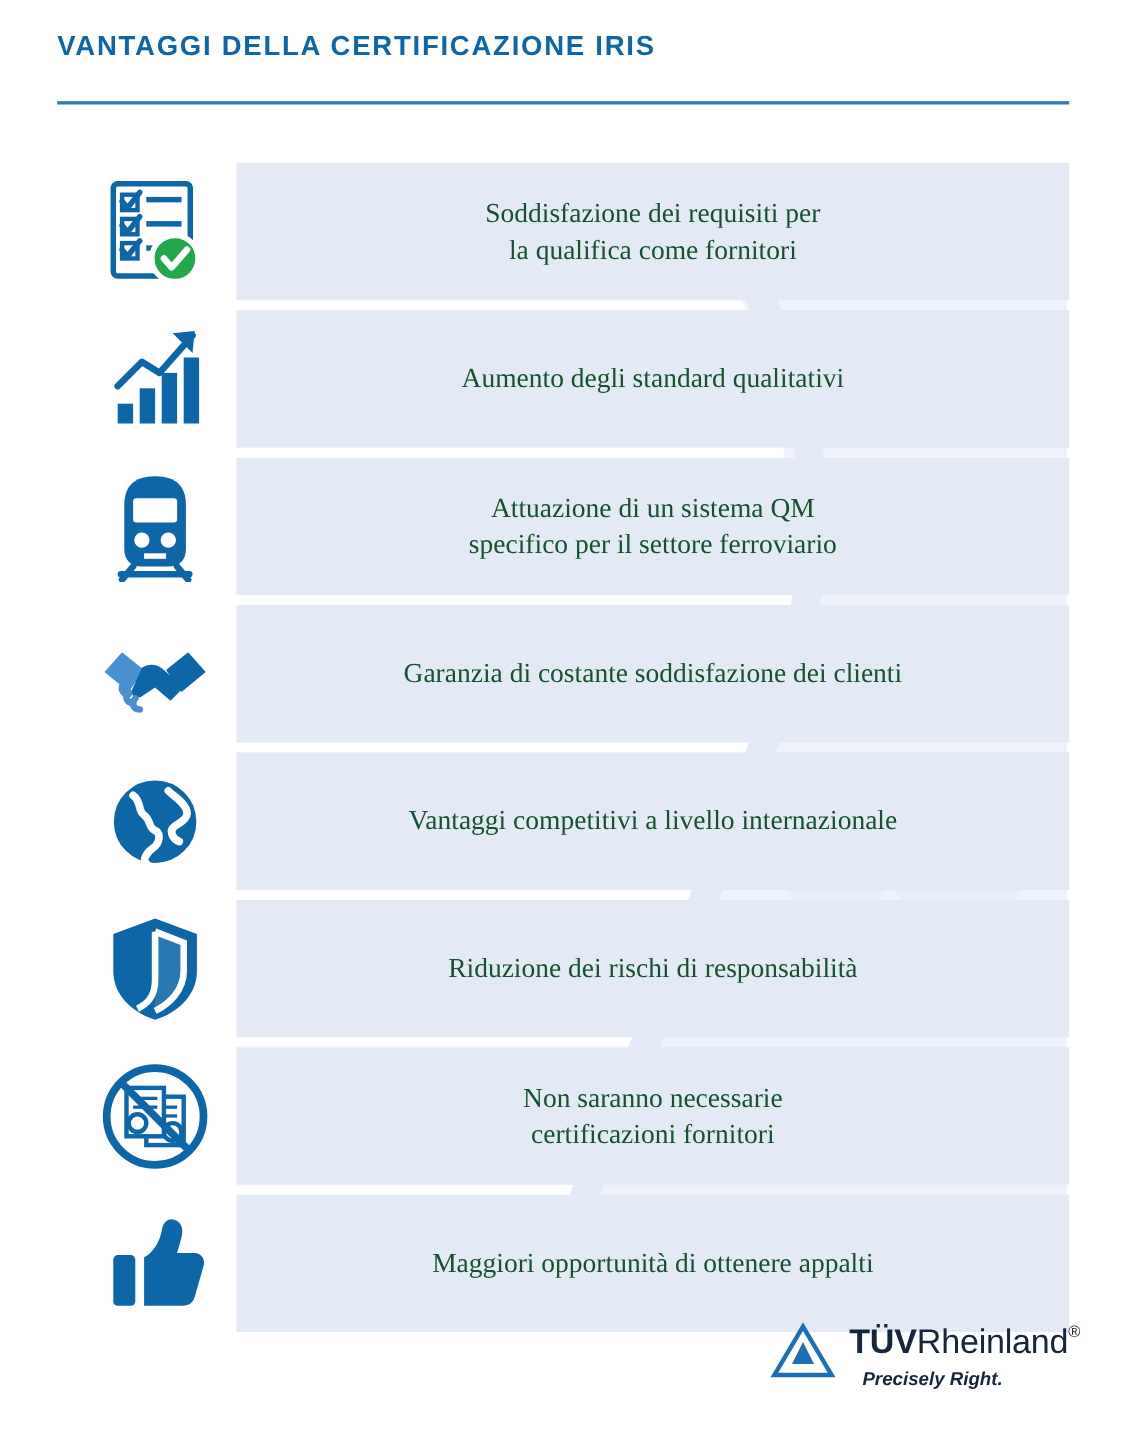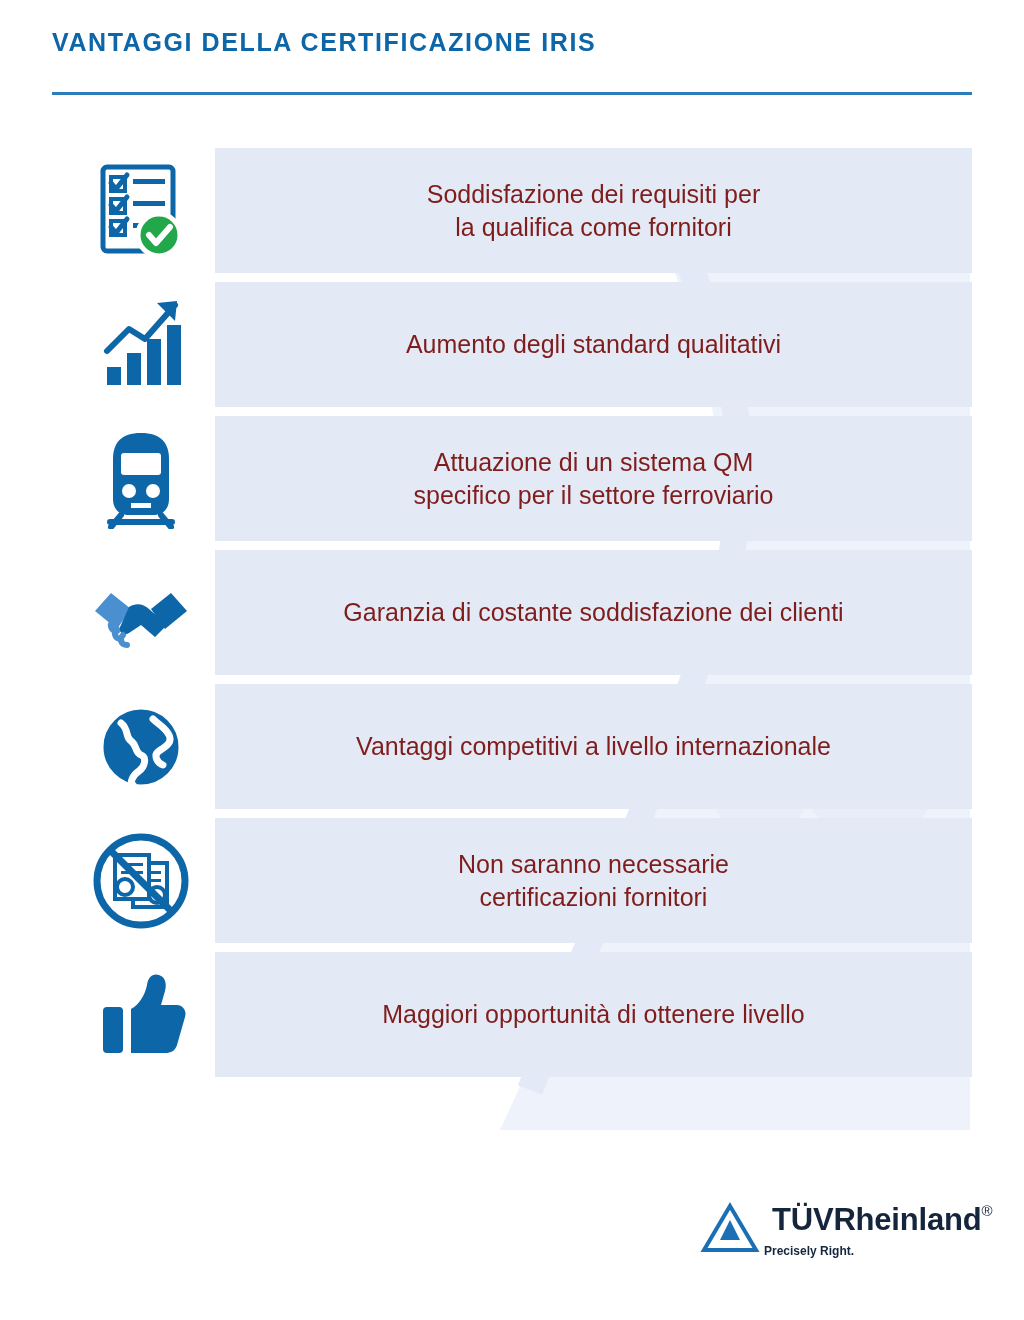--- a/index.html
+++ b/index.html
@@ -70,26 +70,27 @@
     left: 163px;
     top: 0;
     right: 0;
     height: 125px;
     background: #e4eaf5;
     display: flex;
     align-items: center;
     justify-content: center;
   }
   .row-text {
-    color: #7f1d1d;
+    color: #14532d;
     font-size: 25px;
     line-height: 1.32;
     text-align: center;
     padding: 0 24px;
     white-space: pre-line;
+    font-family: Liberation Serif, serif;
   }
   .row-icon {
     position: absolute;
     left: 30px;
     top: 0;
     width: 118px;
     height: 125px;
     display: flex;
     align-items: center;
     justify-content: center;
@@ -115,35 +116,36 @@
     position: absolute;
     left: 72px;
     top: 4px;
     font-size: 31px;
     color: #15263c;
     font-weight: bold;
     letter-spacing: -0.2px;
     white-space: nowrap;
   }
   .logo-word .thin {
-    font-weight: bold;
+    font-weight: normal;
   }
   .logo-word .reg {
     font-size: 15px;
     vertical-align: top;
     font-weight: normal;
   }
   .logo-tag {
     position: absolute;
-    left: 64px;
+    left: 84px;
     top: 46px;
-    font-size: 12px;
+    font-size: 17px;
     font-weight: bold;
     color: #15263c;
     white-space: nowrap;
+    font-style: italic;
   }
 </style>
 </head>
 <body>
 
 <div class="page">
 
   <div class="watermark">
     <svg width="640" height="960" viewBox="0 0 640 960" fill="none">
       <path d="M300 0 L640 0 L640 960 L170 960 C170 960 330 620 380 430 C430 240 300 0 300 0 Z" fill="#eef2fa"></path>
@@ -239,20 +241,33 @@
           <path d="M26 26 C34 32 30 40 36 44 C42 48 40 56 46 58 C52 60 50 70 44 74 C38 78 34 86 38 88" stroke="#ffffff" stroke-width="7" fill="none" stroke-linecap="round"></path>
           <path d="M58 22 C64 28 70 30 74 38 C78 46 70 50 64 54 C58 58 62 66 68 68" stroke="#ffffff" stroke-width="7" fill="none" stroke-linecap="round"></path>
           <circle cx="46" cy="50" r="40" fill="none" stroke="#ffffff" stroke-width="5"></circle>
         </svg>
       </div>
       <div class="row-bar">
         <div class="row-text">Vantaggi competitivi a livello internazionale</div>
       </div>
     </div>
 
+    <div class="row">
+      <div class="row-icon">
+        <svg width="92" height="100" viewBox="0 0 92 100">
+          <path d="M46 4 L84 18 L84 52 C84 74 66 90 46 96 C26 90 8 74 8 52 L8 18 Z" fill="#0d66a8"></path>
+          <path d="M46 14 L74 24 L74 52 C74 68 60 80 46 86 Z" fill="#ffffff" opacity="0.12"></path>
+          <path d="M46 16 C46 16 46 44 46 60 C46 76 38 82 30 86" stroke="#ffffff" stroke-width="6" fill="none"></path>
+          <path d="M46 16 L72 26 L72 52 C72 70 58 82 46 88" stroke="#ffffff" stroke-width="6" fill="none"></path>
+        </svg>
+      </div>
+      <div class="row-bar">
+        <div class="row-text">Riduzione dei rischi di responsabilità</div>
+      </div>
+    </div>
 
     <div class="row">
       <div class="row-icon">
         <svg width="100" height="100" viewBox="0 0 100 100">
           <rect x="42" y="32" width="34" height="44" fill="#ffffff" stroke="#0d66a8" stroke-width="4"></rect>
           <rect x="48" y="40" width="22" height="3" fill="#0d66a8"></rect>
           <rect x="48" y="48" width="22" height="3" fill="#0d66a8"></rect>
           <circle cx="66" cy="64" r="8" fill="none" stroke="#0d66a8" stroke-width="4"></circle>
           <rect x="24" y="24" width="34" height="44" fill="#ffffff" stroke="#0d66a8" stroke-width="4"></rect>
           <rect x="30" y="32" width="22" height="3" fill="#0d66a8"></rect>
@@ -269,21 +284,21 @@
     </div>
 
     <div class="row">
       <div class="row-icon">
         <svg width="92" height="100" viewBox="0 0 92 100">
           <rect x="8" y="42" width="20" height="46" rx="4" fill="#0d66a8"></rect>
           <path d="M36 88 L36 44 C44 40 50 30 52 20 C53 12 58 8 64 10 C70 12 72 18 70 26 L66 40 L82 40 C88 40 92 46 90 52 L82 80 C80 86 76 88 70 88 Z" fill="#0d66a8"></path>
         </svg>
       </div>
       <div class="row-bar">
-        <div class="row-text">Maggiori opportunità di ottenere livello</div>
+        <div class="row-text">Maggiori opportunità di ottenere appalti</div>
       </div>
     </div>
 
   </div>
 
   <div class="logo">
     <div class="logo-mark">
       <svg width="60" height="52" viewBox="0 0 60 52">
         <path d="M30 4 L56 48 L4 48 Z" fill="none" stroke="#1a6fb5" stroke-width="4"></path>
         <path d="M30 18 L40 38 L20 38 Z" fill="#1a6fb5"></path>

